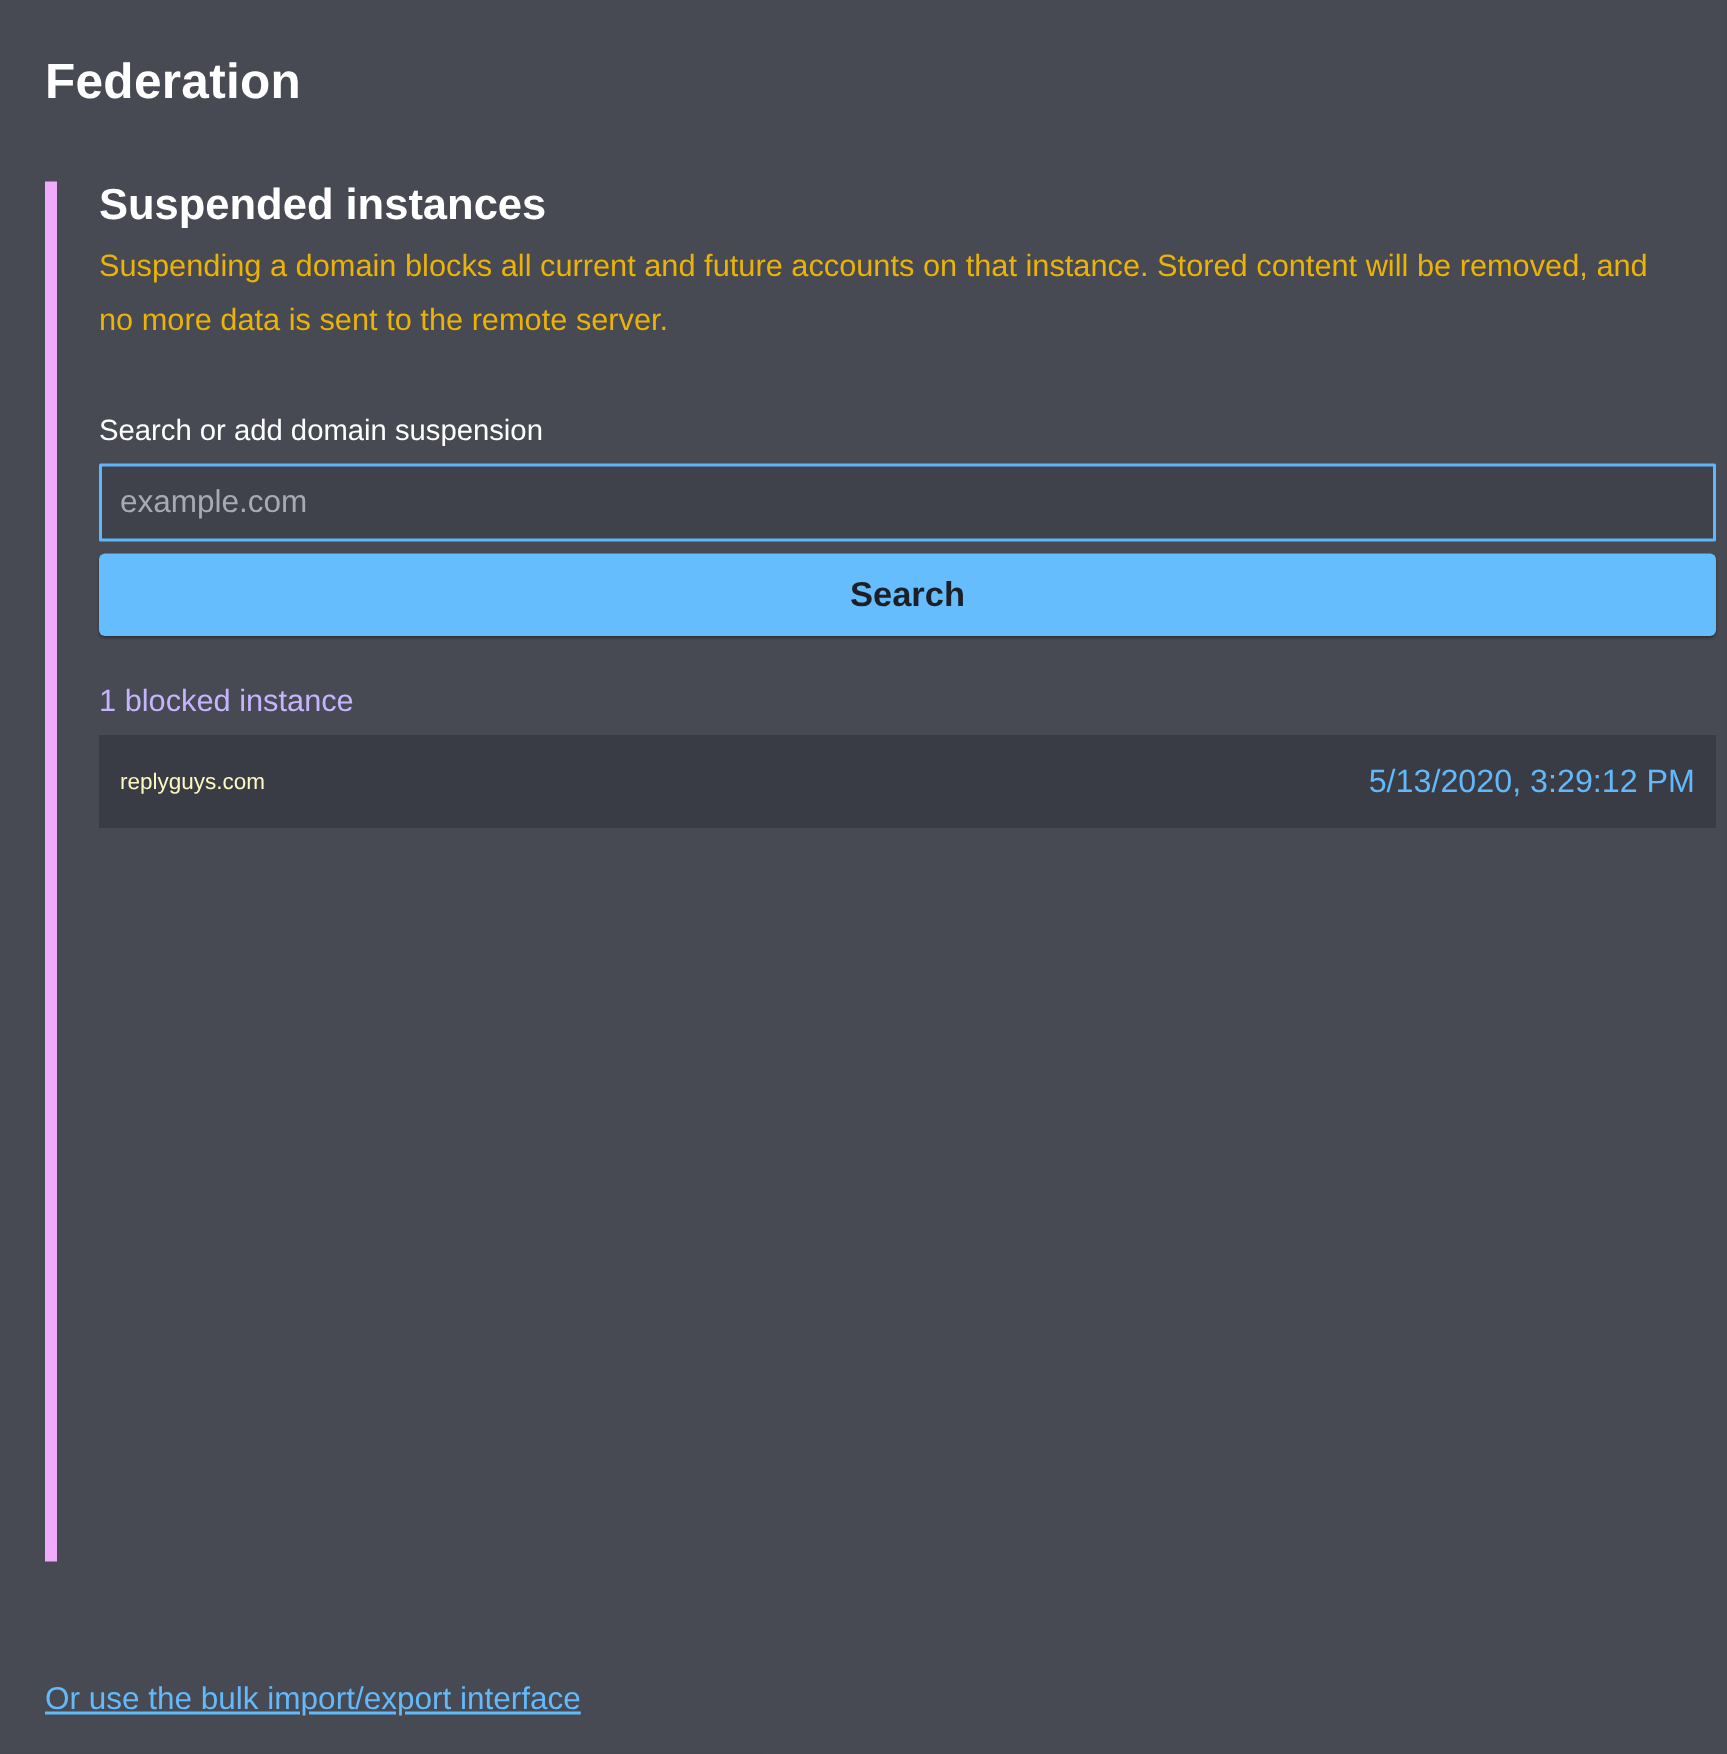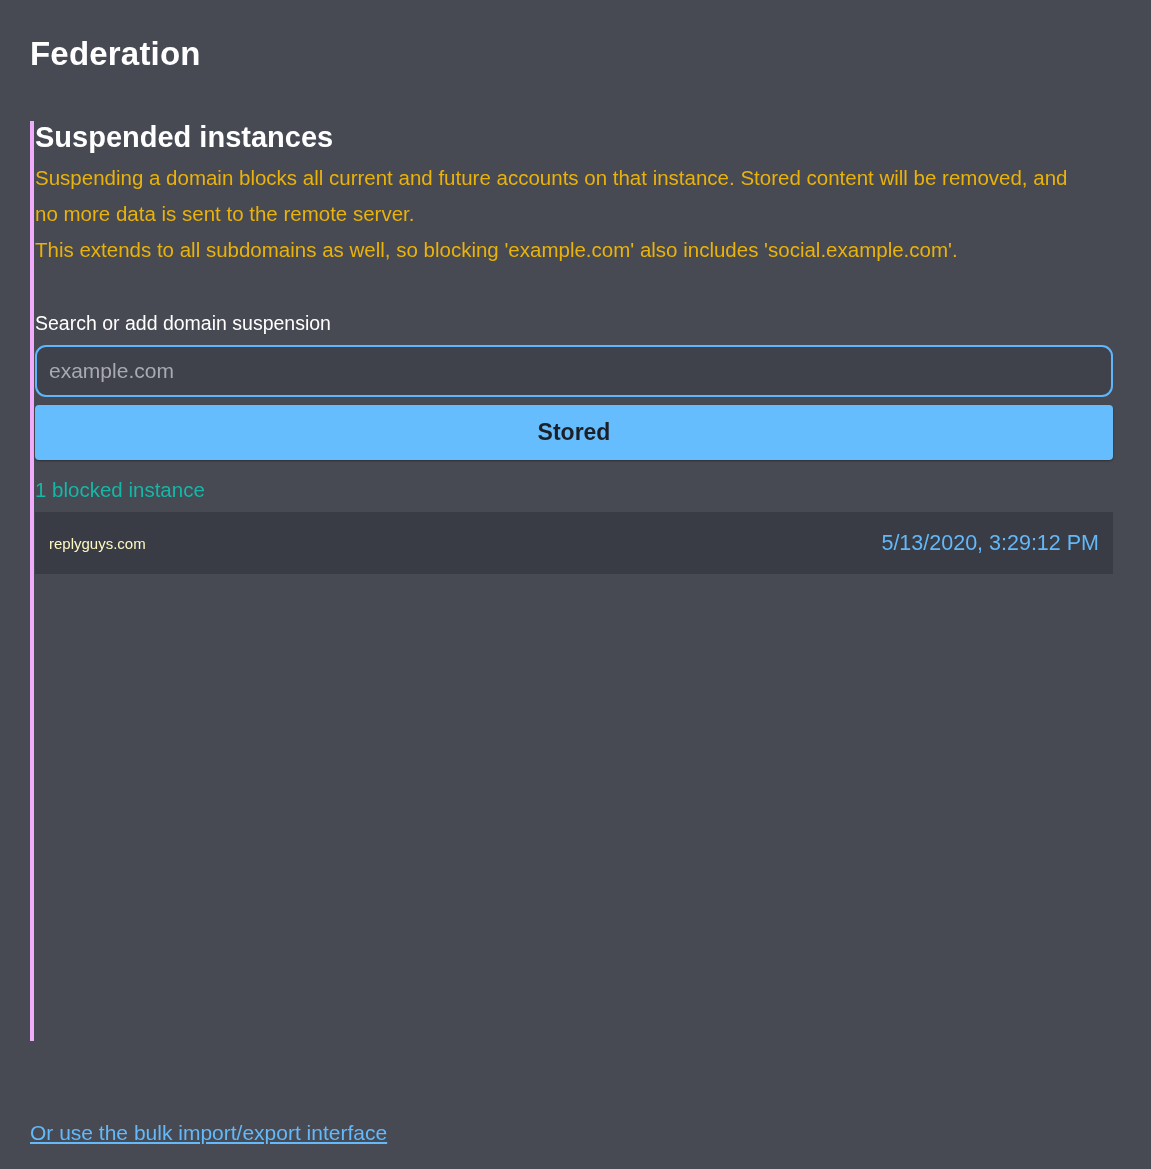--- a/index.html
+++ b/index.html
@@ -23,22 +23,22 @@
   }
   .page-title {
     font-size: 33px;
     font-weight: bold;
     color: #ffffff;
     margin: 5px 0 0 0;
     letter-spacing: 0.2px;
   }
   .section {
     margin-top: 48px;
-    border-left: 4px solid #f0abfc;
-    padding-left: 1px;
+    border-left: 8px solid #f0abfc;
+    padding-left: 28px;
     padding-bottom: 2px;
     min-height: 920px;
     box-sizing: border-box;
   }
   .section-title {
     font-size: 29px;
     font-weight: bold;
     color: #ffffff;
     margin: 0 0 6px 0;
   }
@@ -58,21 +58,21 @@
     margin-top: 44px;
     margin-bottom: 10px;
   }
   .domain-input {
     display: block;
     width: 1078px;
     box-sizing: border-box;
     height: 52px;
     background: #3f414b;
     border: 2px solid #5fb7fb;
-    border-radius: 11px;
+    border-radius: 1px;
     color: #e9e9ea;
     font-size: 21px;
     font-family: "Liberation Sans", sans-serif;
     padding: 0 12px;
     outline: none;
   }
   .domain-input::placeholder {
     color: #a9aab1;
     opacity: 1;
   }
@@ -87,22 +87,22 @@
     border-radius: 4px;
     color: #1d1f26;
     font-size: 23px;
     font-weight: bold;
     font-family: "Liberation Sans", sans-serif;
     cursor: pointer;
     box-shadow: 0 1px 2px rgba(0,0,0,0.35);
   }
   .blocked-count {
     font-size: 20.5px;
-    color: #14b8a6;
-    margin-top: 18px;
+    color: #c4b5fd;
+    margin-top: 32px;
     margin-bottom: 10px;
   }
   .instance-list {
     width: 1078px;
   }
   .instance-row {
     display: flex;
     align-items: center;
     justify-content: space-between;
     background: #3a3c45;
@@ -137,28 +137,27 @@
 <div class="page">
 
   <h1 class="page-title">Federation</h1>
 
   <div class="section">
 
     <h2 class="section-title">Suspended instances</h2>
 
     <div class="section-desc">
       <p>Suspending a domain blocks all current and future accounts on that instance. Stored content will be removed, and no more data is sent to the remote server.</p>
-      <p>This extends to all subdomains as well, so blocking 'example.com' also includes 'social.example.com'.</p>
     </div>
 
     <div class="field-label">Search or add domain suspension</div>
 
     <input class="domain-input" type="text" placeholder="example.com" style="">
 
-    <button class="suspend-button">Stored</button>
+    <button class="suspend-button">Search</button>
 
     <div class="blocked-count">1 blocked instance</div>
 
     <div class="instance-list">
       <div class="instance-row">
         <span class="instance-domain">replyguys.com</span>
         <span class="instance-date">5/13/2020, 3:29:12 PM</span>
       </div>
     </div>
 

